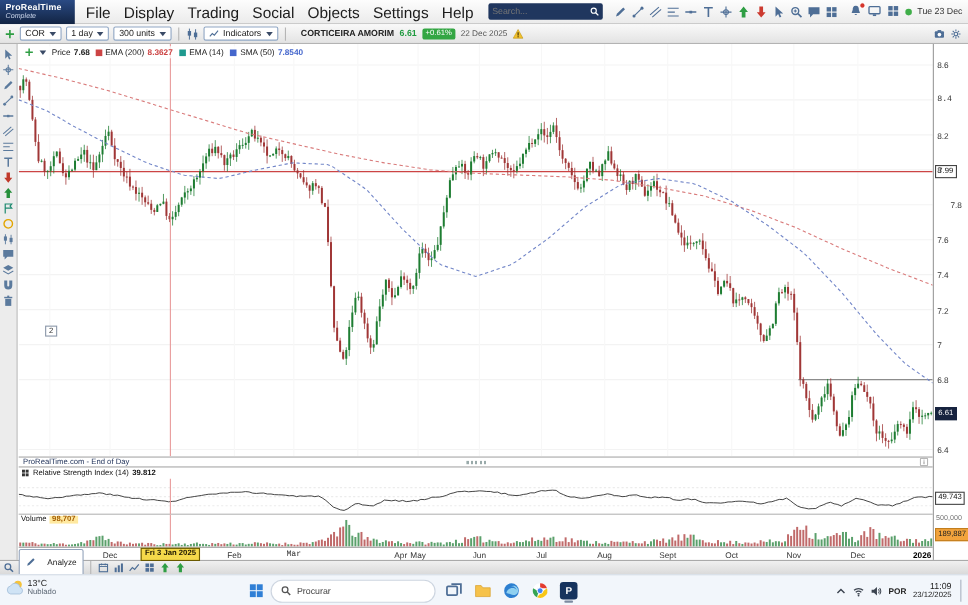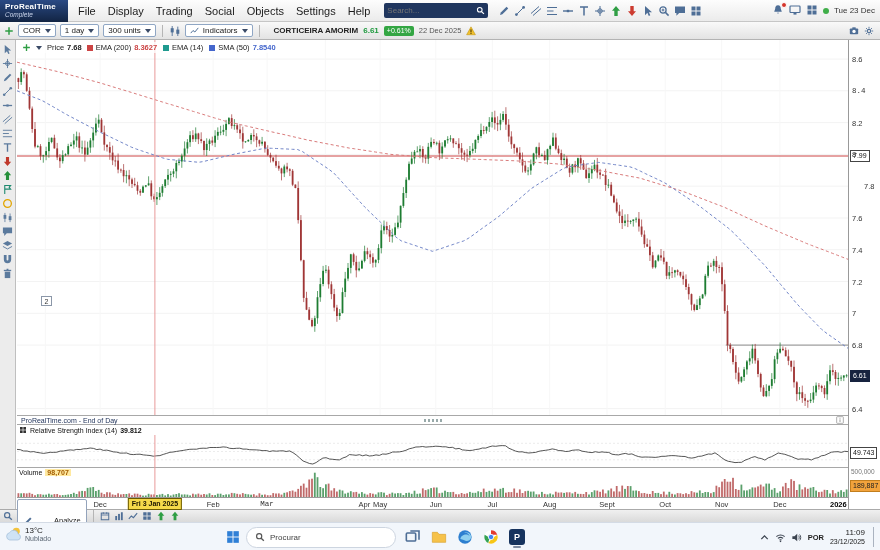--- a/index.html
+++ b/index.html
@@ -9,21 +9,21 @@
   .ic svg{display:block}
   .s10{width:10px;height:10px}.s9{width:9px;height:9px}.s14{width:14px;height:14px}.s16{width:16px;height:16px}
   .caret{display:inline-block;width:0;height:0;border-left:3px solid transparent;border-right:3px solid transparent;border-top:4px solid #3a4a66}
   .vsep{width:1px;height:12px;background:#b5b5b5;margin:0 2px}
   
   .menubar{position:absolute;top:0;left:0;right:0;height:22px;background:linear-gradient(#fdfdfd,#ebebeb);border-bottom:1px solid #c6c6c6;display:flex;align-items:center}
   .logo{width:68px;height:22px;background:linear-gradient(#2a4a84,#122443);color:#fff;padding:2px 5px;display:flex;flex-direction:column;}
   .logo .l1{font-size:8px;font-weight:bold;letter-spacing:.2px}
   .logo .l2{font-size:6.5px;color:#c9d4ea;font-style:italic}
   .menus{display:flex;margin-left:4px}
-  .menus span{padding:0 6px;font-size:11px;color:#1c1c1c;cursor:default}
+  .menus span{padding:0 6px;font-size:14px;color:#1c1c1c;cursor:default}
   .searchbox{width:104px;height:15px;background:#20365e;border-radius:2px;display:flex;align-items:center;margin-left:8px;padding:0 3px}
   .searchbox input{flex:1;background:transparent;border:0;outline:0;color:#fff;font-size:8px;font-family:inherit;width:80px}
   .searchbox .ic{color:#fff;width:9px;height:9px}
   .mb-icons{display:flex;gap:4px;margin-left:10px;align-items:center}
   .mb-right{margin-left:auto;display:flex;align-items:center;gap:5px;padding-right:5px}
   .belltag{position:relative}
   .belltag .dot{position:absolute;top:-2px;right:-3px;width:6px;height:6px;background:#d5352b;border-radius:50%;border:1px solid #fff}
   .statusdot{width:6px;height:6px;border-radius:50%;background:#3fae49;display:inline-block}
   .mbdate{font-size:8px;color:#333}
   
@@ -62,21 +62,21 @@
   .rsihead b{font-weight:bold}
   .volpanel{position:relative;width:831px;height:29px;background:#fff}
   .volhead{position:absolute;top:1px;left:2px;font-size:7px;color:#111;z-index:2;display:flex;gap:3px;align-items:center}
   .volval{color:#a35c00;background:#ffe9a0;padding:0 2px;font-weight:bold}
   .timeaxis{position:relative;width:831px;height:12px;border-top:1px solid #999;background:#fff;font-size:7.5px;color:#333}
   .timeaxis .mon{position:absolute;top:2px;transform:translateX(-50%)}
   .seldate{position:absolute;top:0;left:138px;transform:translateX(-50%);background:#f5d94a;border:1px solid #6b5a00;font-size:7px;font-weight:bold;padding:0 3px;line-height:10px;color:#1b1500;white-space:nowrap;z-index:3}
   .yearlab{position:absolute;top:2px;left:813px;font-weight:bold;color:#000}
   
   .bottombar{position:absolute;top:509px;left:0;right:0;height:13px;background:linear-gradient(#f0f0f0,#dadada);border-top:1px solid #aaa;display:flex;align-items:center;gap:4px;padding-left:3px}
-  .analyzetab{height:11px;background:#fff;border:1px solid #93a3bb;border-radius:2px;display:flex;align-items:flex-start;gap:21px;padding:16px 5px;font-size:7.5px}
+  .analyzetab{height:11px;background:#fff;border:1px solid #93a3bb;border-radius:2px;display:flex;align-items:flex-end;gap:10px;padding:16px 5px;font-size:7.5px}
   .bottombar .ic{width:10px;height:10px}
   
   .taskbar{position:absolute;top:522px;left:0;right:0;height:28px;background:#f2f6fb;border-top:1px solid #d4dbe5}
   .weather{position:absolute;left:5px;top:3px;display:flex;align-items:center;gap:4px}
   .weather .t1{font-size:8px;color:#1b1b1b}
   .weather .t2{font-size:7px;color:#5a6572}
   .tb-center{position:absolute;left:226px;top:3px;height:22px;display:flex;align-items:center;gap:6px}
   .searchpill{width:150px;height:21px;border-radius:11px;background:#fff;border:1px solid #cdd5e0;display:flex;align-items:center;gap:5px;padding-left:8px}
   .searchpill span.txt{font-size:8px;color:#444}
   .searchpill .ic{width:10px;height:10px;color:#555}

